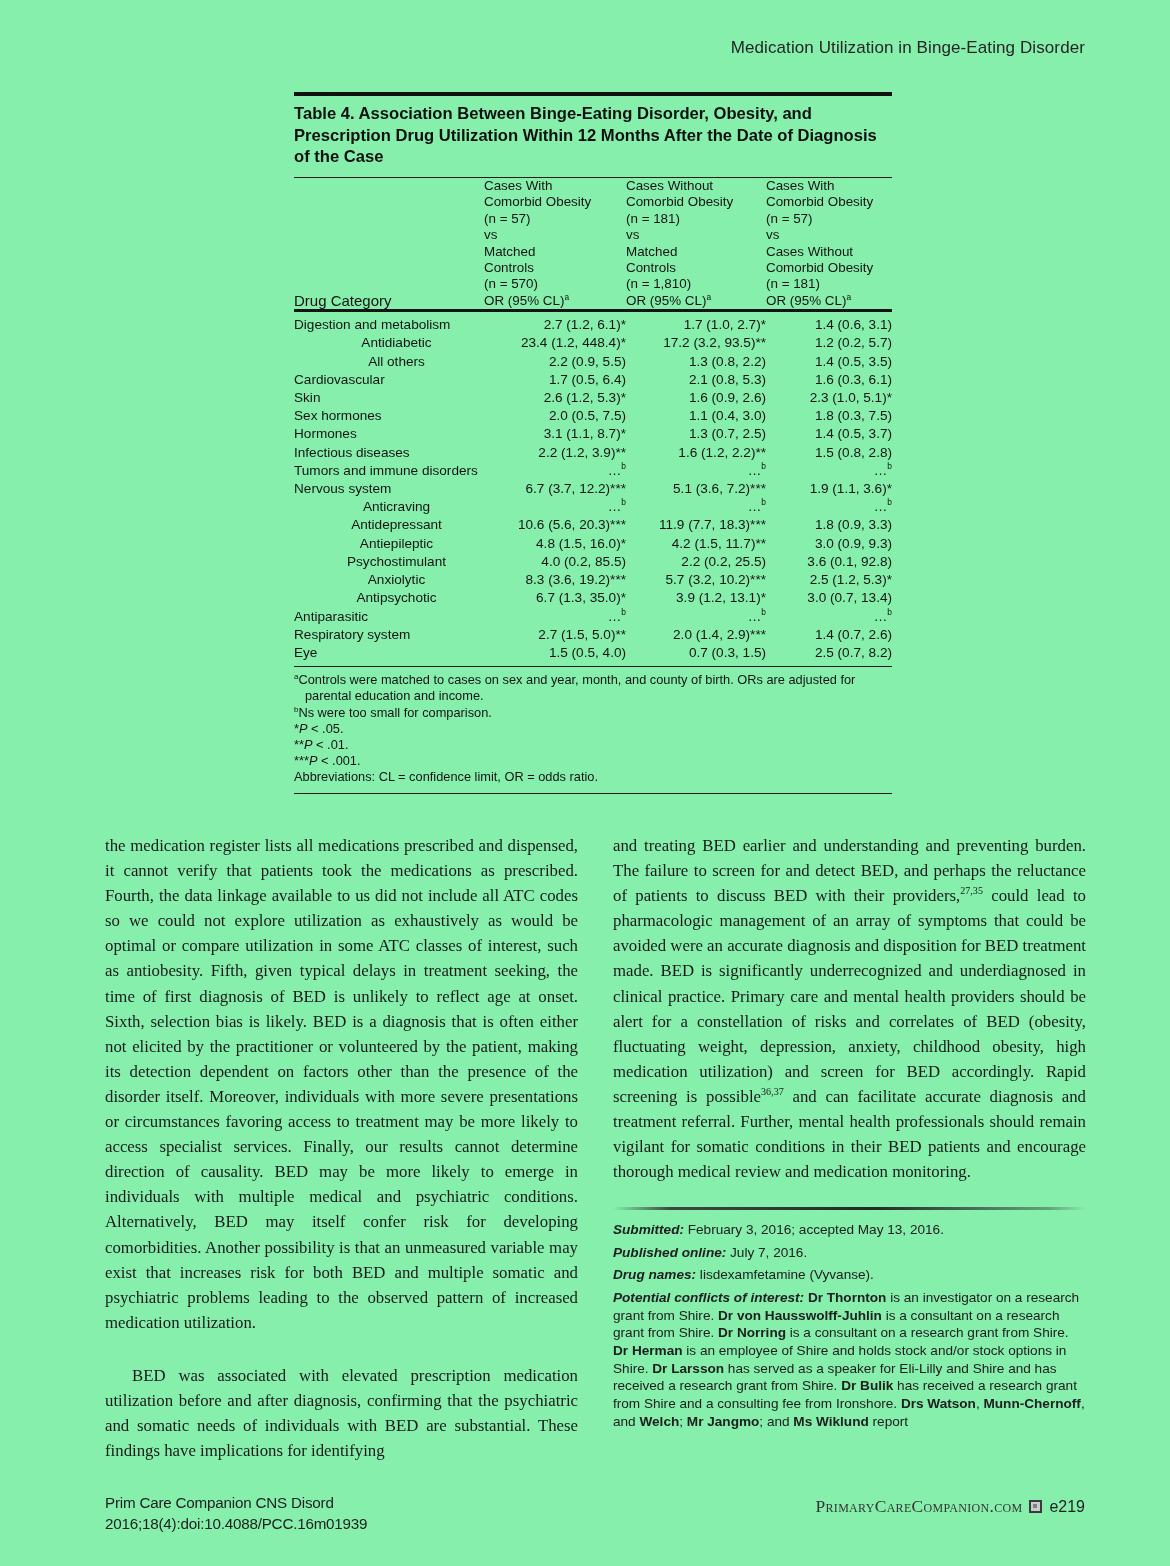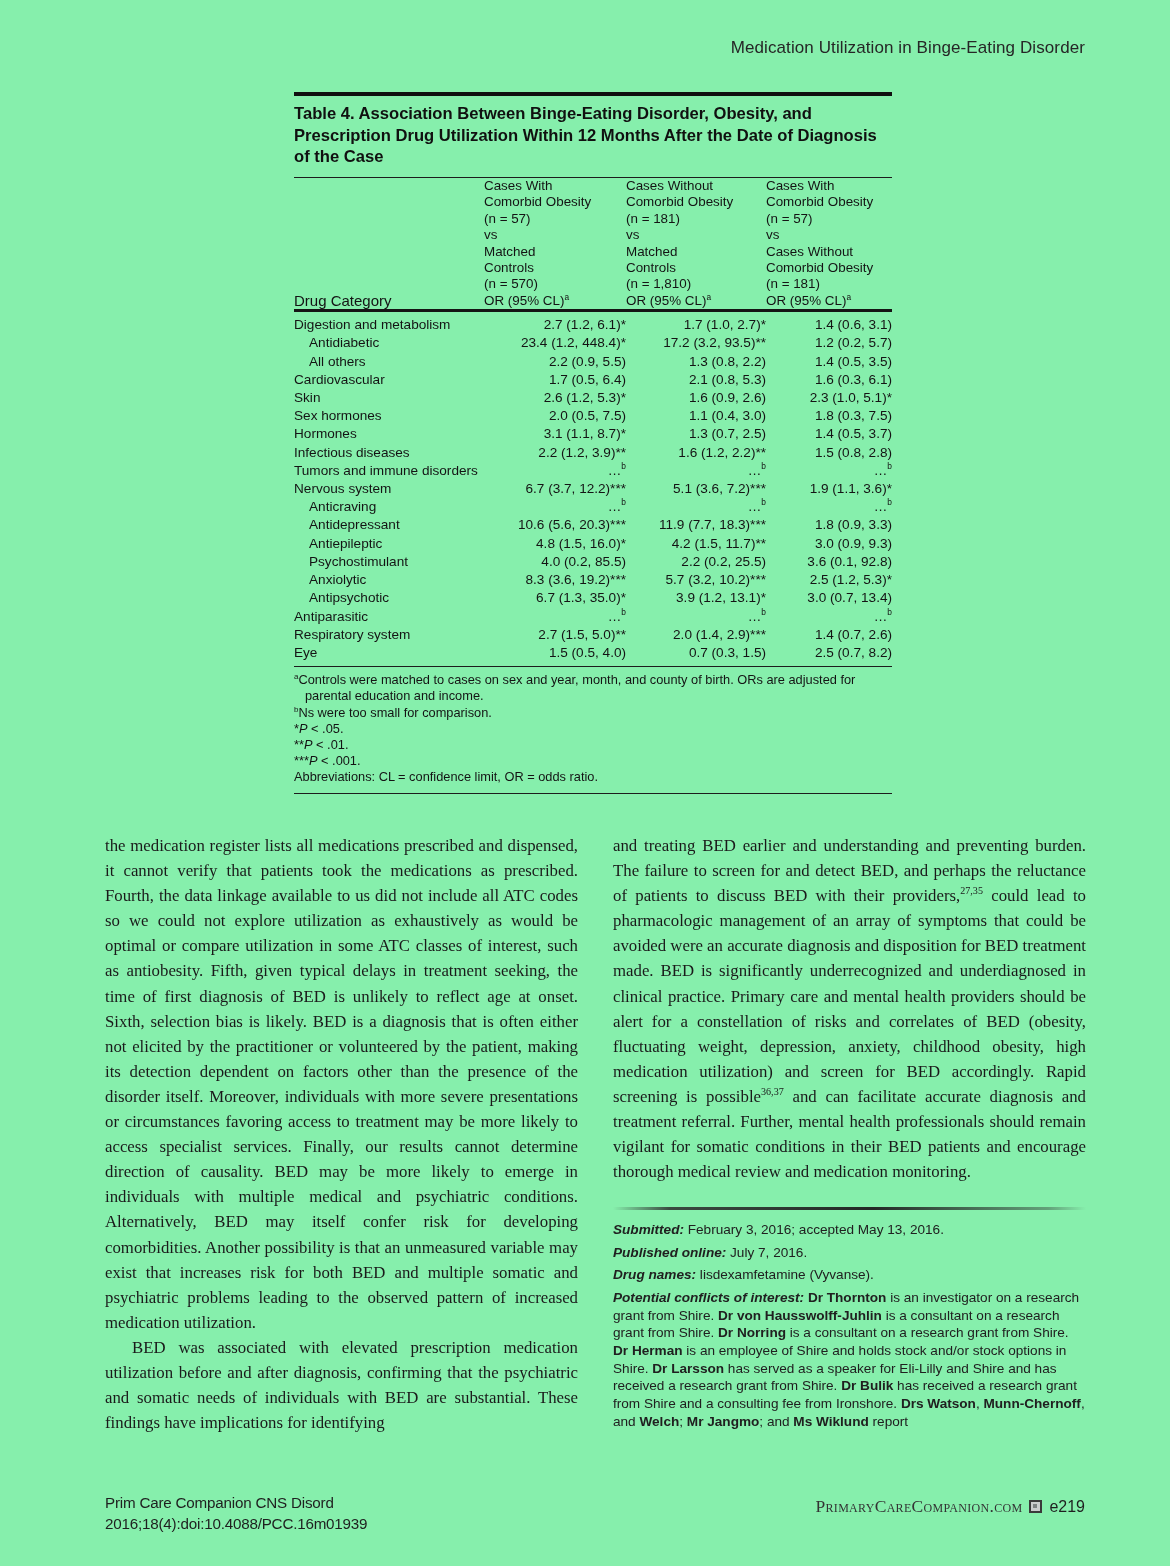--- a/index.html
+++ b/index.html
@@ -38,21 +38,21 @@
     font-size:13.4px;line-height:16.4px;text-align:left;
     padding-top:9px;padding-bottom:3px;color:#141414;
   }
   thead th.col-label{text-align:left;font-size:15px;}
   thead tr{border-bottom:3px solid #141414;}
   tbody{border-bottom:1.5px solid #1c1c1c;}
   tbody td{
     font-size:13.6px;line-height:18.2px;color:#141414;
   }
   tbody td.cat{text-align:left;}
-  tbody td.cat.ind{padding-left:15px;}
+  tbody td.cat.ind{padding-left:15px;text-align:center;}
   tbody td.val{text-align:right;}
   tbody tr:first-child td{padding-top:4px;}
   tbody tr:last-child td{padding-bottom:4px;}
   .sup{font-size:62%;vertical-align:super;line-height:0;}
   .table-footnotes{
     font-size:12.8px;line-height:16.2px;color:#141414;
     padding:5px 0 7px 0;
     border-bottom:1.5px solid #1c1c1c;
   }
   .fn{padding-left:11px;text-indent:-11px;}
@@ -60,21 +60,21 @@
   
   .body-cols{
     position:absolute;left:105px;top:833px;width:981px;
     display:flex;gap:35px;
     font-family:"Liberation Serif",serif;
     font-size:16.8px;line-height:25.1px;color:#1a1a1a;
     text-align:justify;
   }
   .body-col{width:473px;}
   .body-col p{margin:0;}
-  .body-col p.indent{text-indent:27px;}
+  .body-col p.indent{text-indent:27px;margin-top:28px;}
   .body-col .sup{font-size:60%;}
   
   .notes-divider{
     height:2.5px;margin-top:23px;margin-bottom:11px;
     background:linear-gradient(to right,
       rgba(45,45,45,0) 0%, rgba(45,45,45,.85) 12%,
       rgba(30,30,30,.95) 55%, rgba(45,45,45,.4) 92%, rgba(45,45,45,0) 100%);
   }
   .notes{
     font-family:"Liberation Sans",sans-serif;

